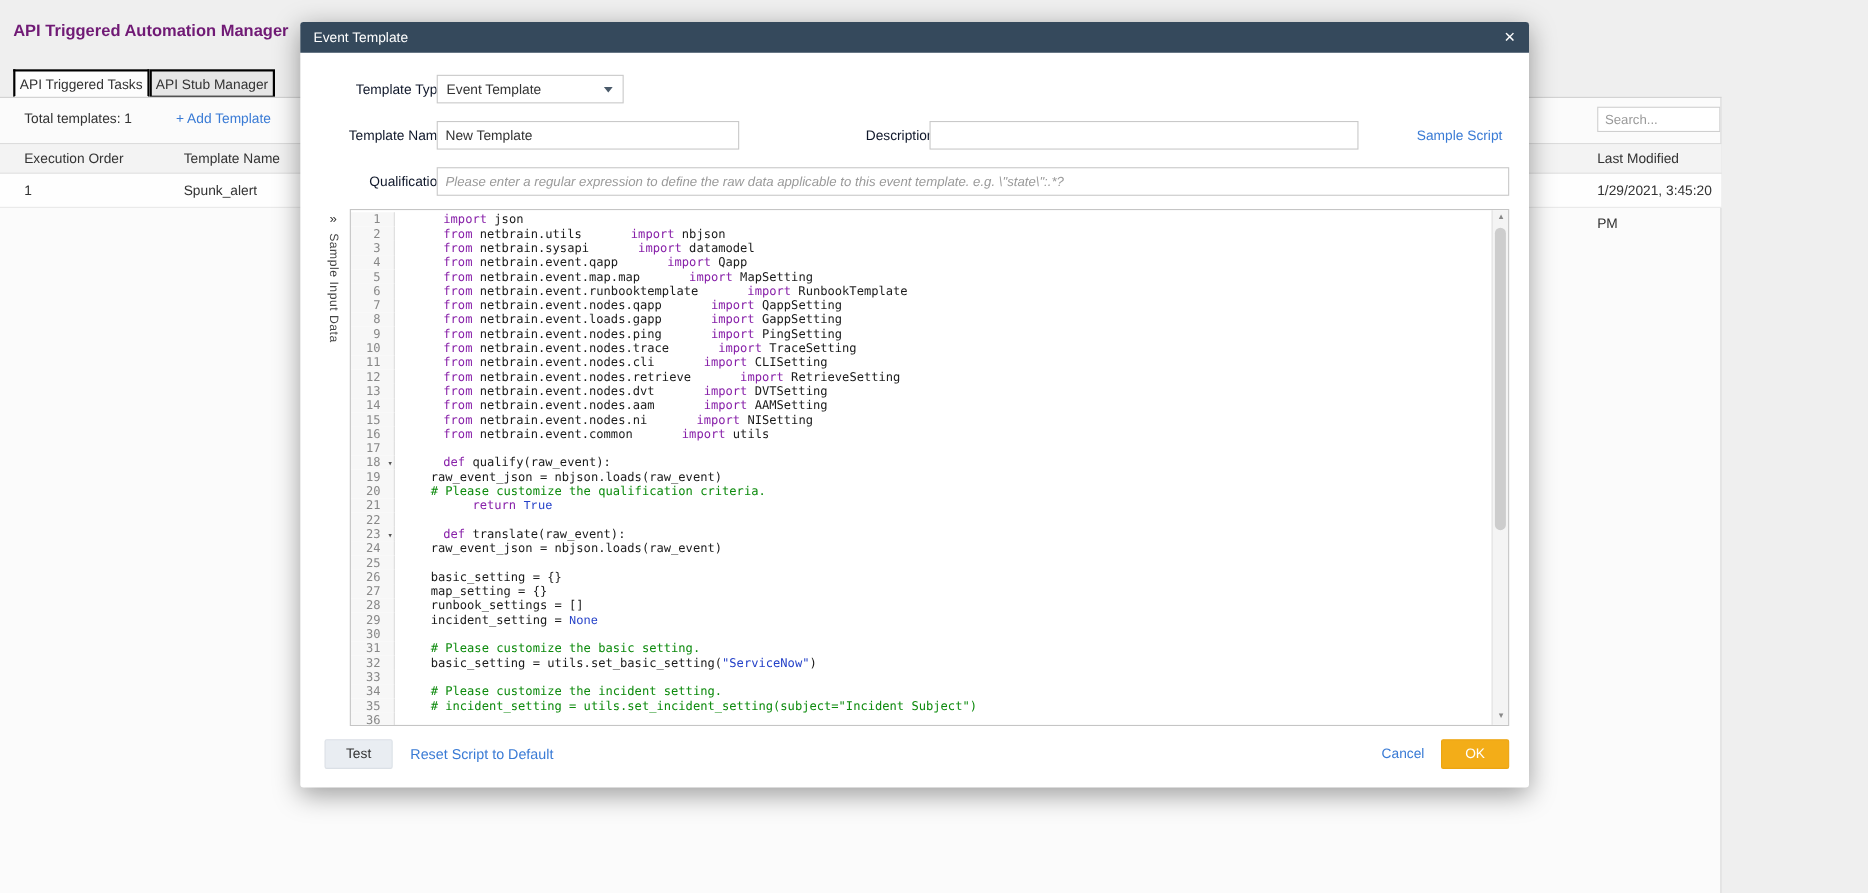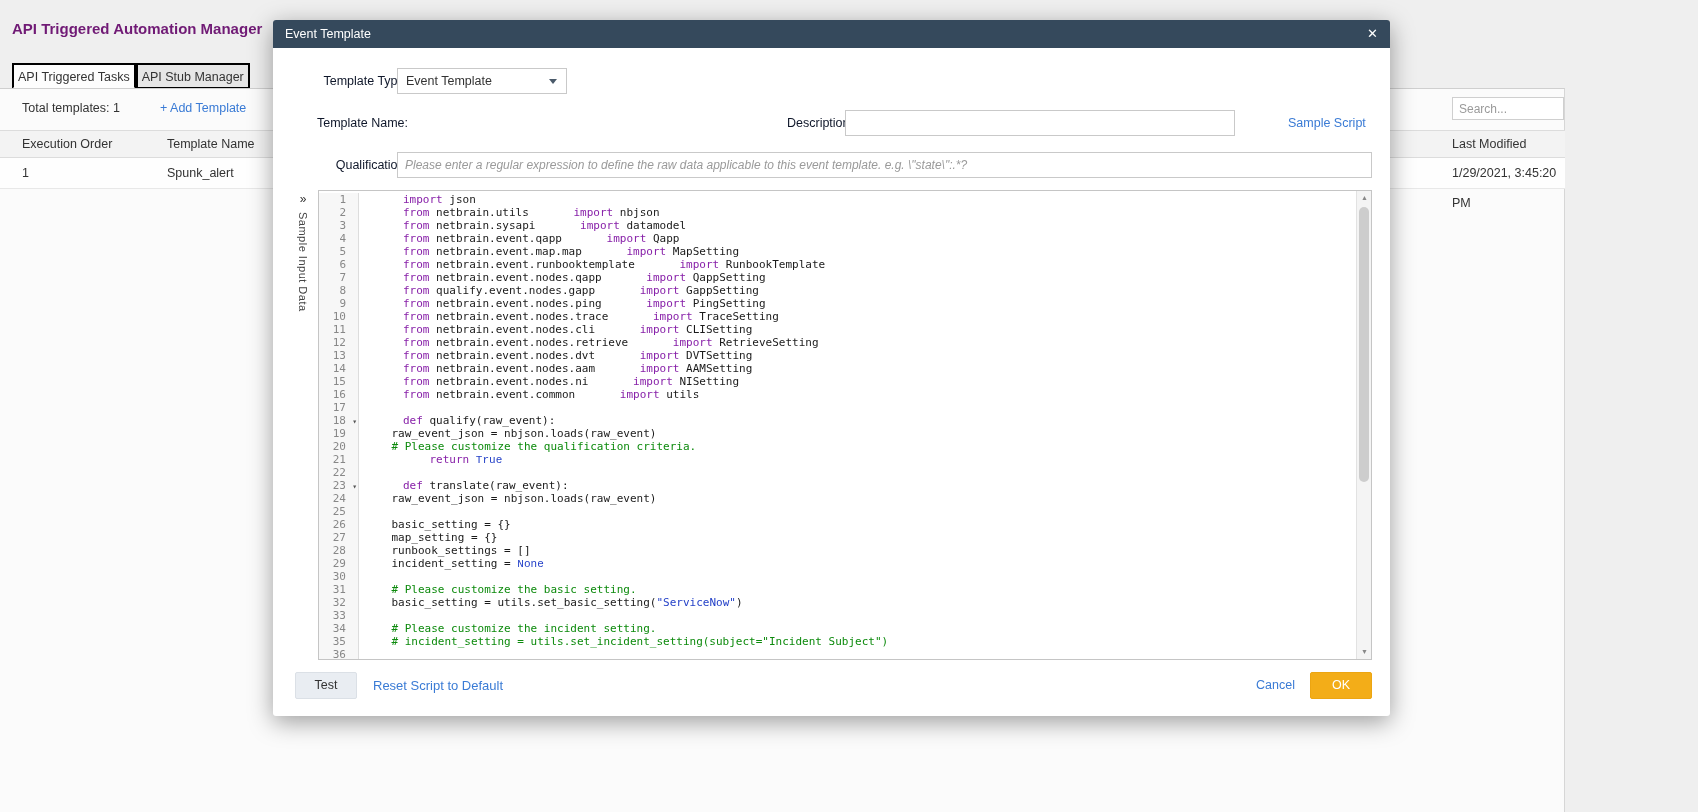--- a/index.html
+++ b/index.html
@@ -129,20 +129,21 @@
     <div class="modal-close">✕</div>
   </div>
 
   <div class="abs fld-label" style="left:0;width:117px;top:48px;">Template Type:</div>
   <div class="abs select-box">
     <span class="select-value">Event Template</span>
     <span class="chevron"></span>
   </div>
 
   <div class="abs fld-label" style="left:0;width:117px;top:90px;">Template Name:</div>
+  <input class="abs txt-input" style="left: 124px; top: 90px; width: 275px;" value="New Template">
   <div class="abs fld-label" style="left:440px;width:122px;top:90px;">Description:</div>
   <input class="abs txt-input" style="left: 572px; top: 90px; width: 390px;" value="">
   <div class="abs sample-script">Sample Script</div>
 
   <div class="abs fld-label" style="left:0;width:117px;top:132px;">Qualification:</div>
   <input class="abs txt-input" style="left: 124px; top: 132px; width: 975px;" placeholder="Please enter a regular expression to define the raw data applicable to this event template. e.g. \&quot;state\&quot;:.*?">
 
   <div class="abs side-strip">
     <div class="expand-icon">»</div>
     <div class="side-label">Sample Input Data</div>
@@ -173,21 +174,21 @@
         <div class="code-line">
           <span class="gutter-num">6</span>
           <span class="code-text"><span class="t-k">from</span><span class="t-p"> netbrain.event.runbooktemplate </span><span class="t-k">import</span><span class="t-p"> RunbookTemplate</span></span>
         </div>
         <div class="code-line">
           <span class="gutter-num">7</span>
           <span class="code-text"><span class="t-k">from</span><span class="t-p"> netbrain.event.nodes.qapp </span><span class="t-k">import</span><span class="t-p"> QappSetting</span></span>
         </div>
         <div class="code-line">
           <span class="gutter-num">8</span>
-          <span class="code-text"><span class="t-k">from</span><span class="t-p"> qualify.event.nodes.gapp </span><span class="t-k">import</span><span class="t-p"> GappSetting</span></span>
+          <span class="code-text"><span class="t-k">from</span><span class="t-p"> netbrain.event.loads.gapp </span><span class="t-k">import</span><span class="t-p"> GappSetting</span></span>
         </div>
         <div class="code-line">
           <span class="gutter-num">9</span>
           <span class="code-text"><span class="t-k">from</span><span class="t-p"> netbrain.event.nodes.ping </span><span class="t-k">import</span><span class="t-p"> PingSetting</span></span>
         </div>
         <div class="code-line">
           <span class="gutter-num">10</span>
           <span class="code-text"><span class="t-k">from</span><span class="t-p"> netbrain.event.nodes.trace </span><span class="t-k">import</span><span class="t-p"> TraceSetting</span></span>
         </div>
         <div class="code-line">

